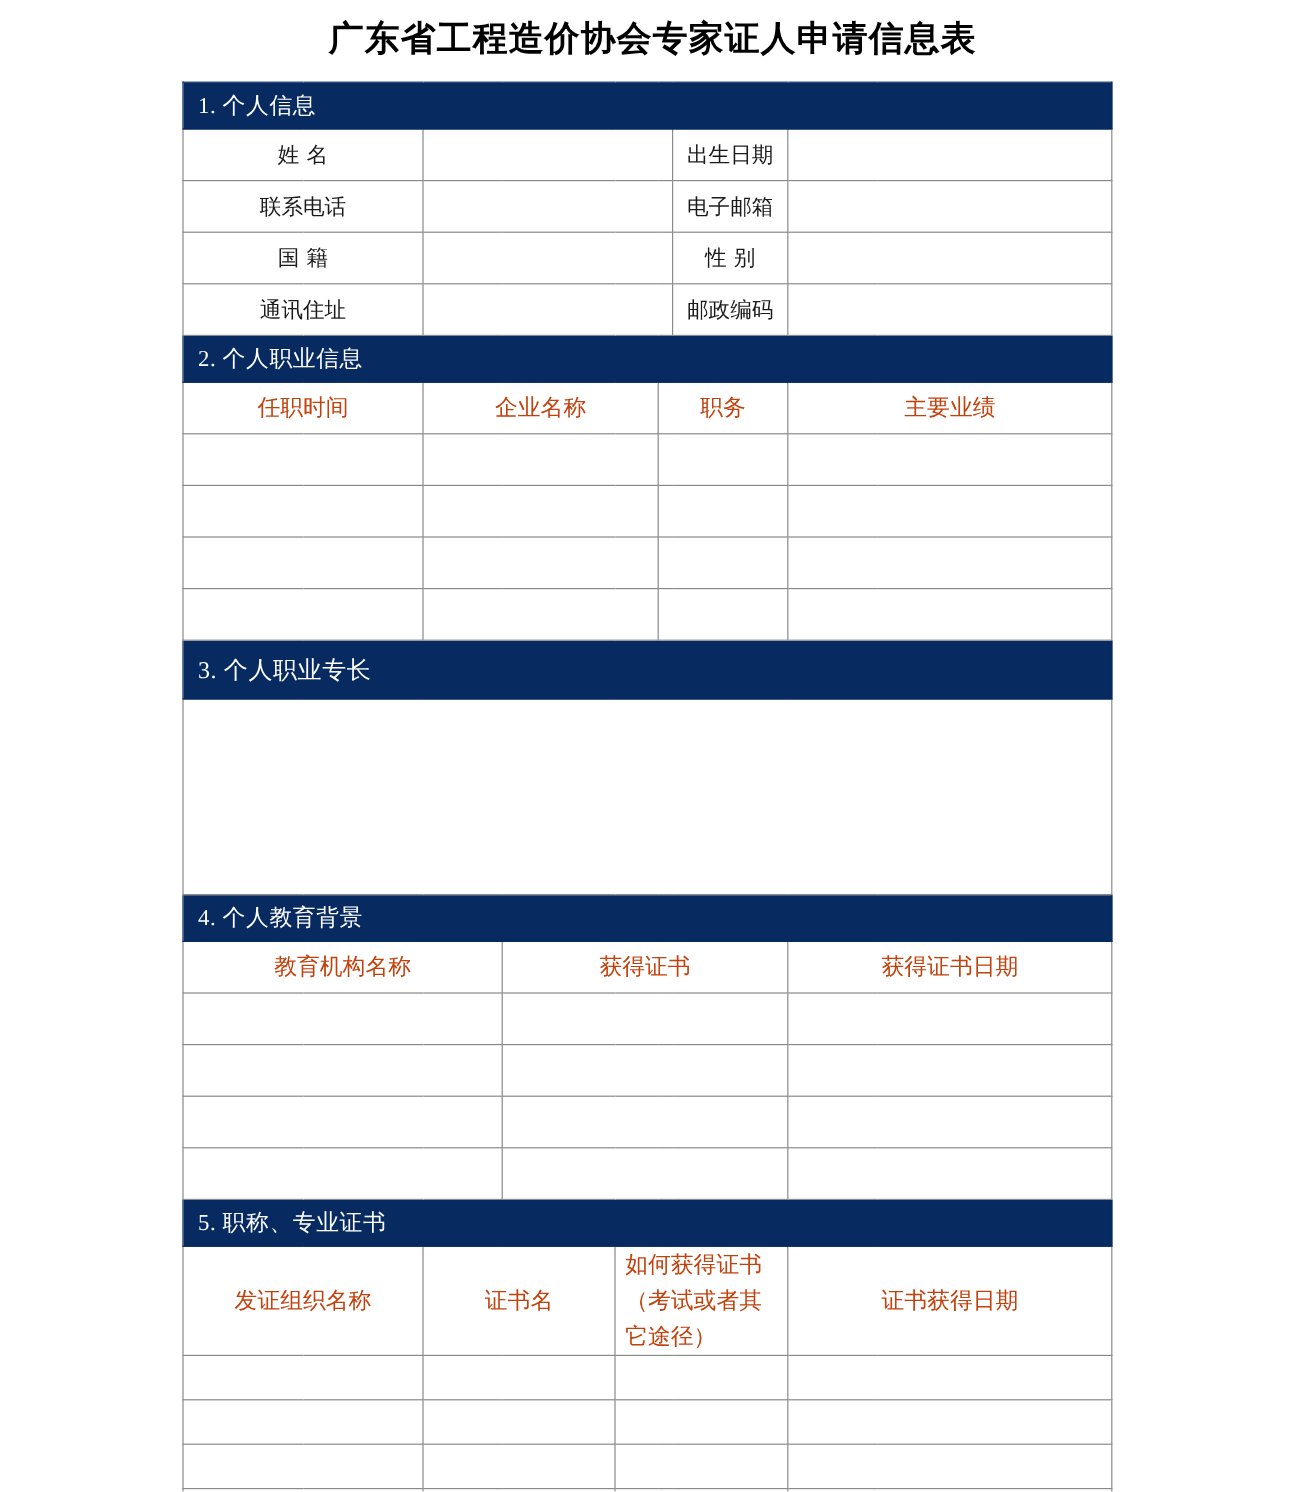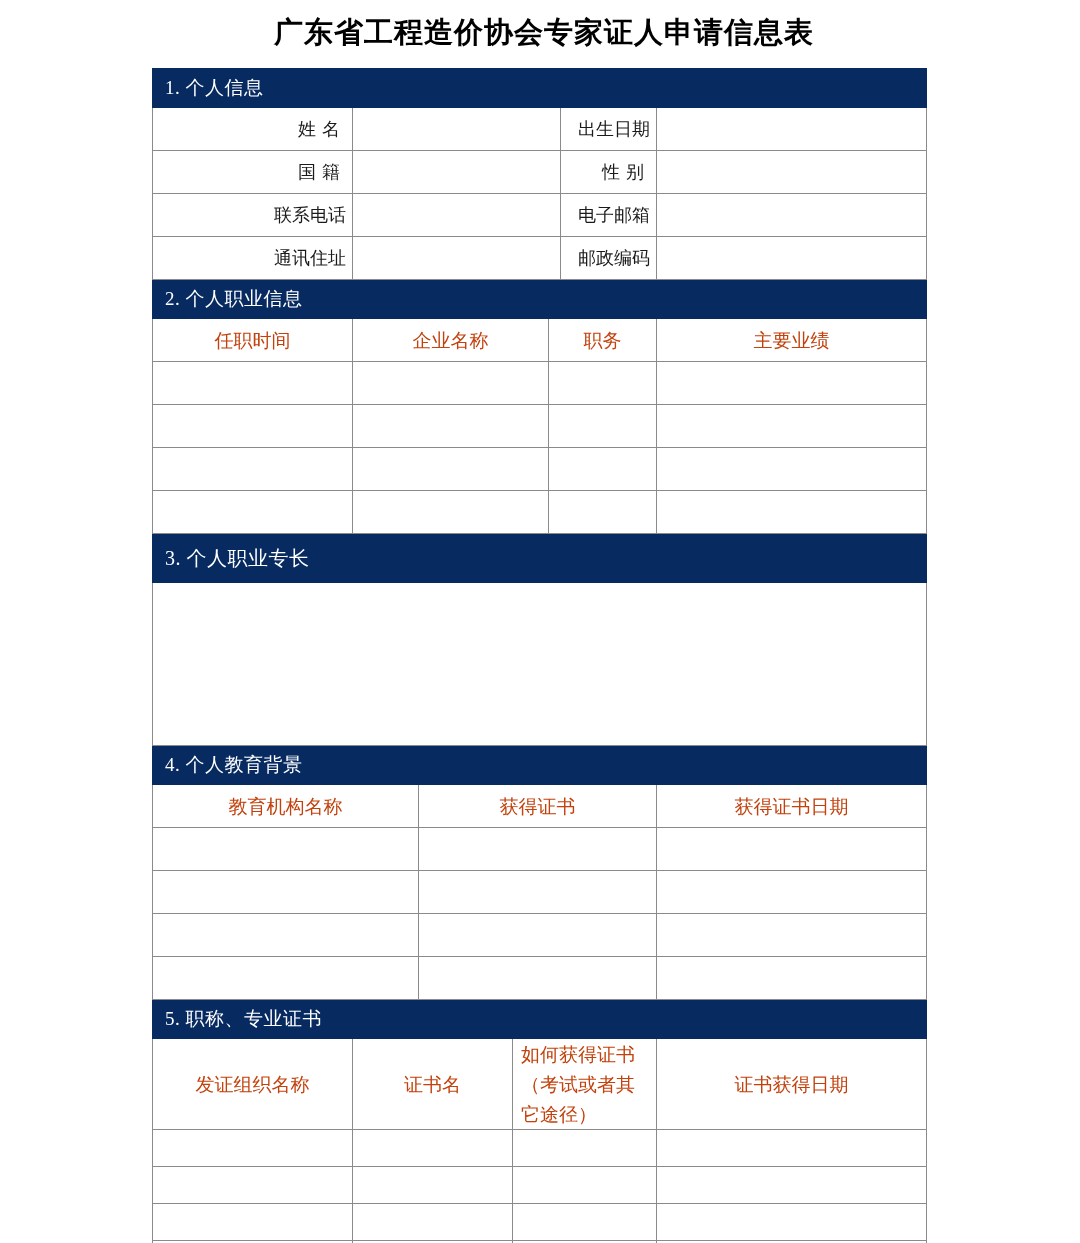--- a/index.html
+++ b/index.html
@@ -69,21 +69,21 @@
     vertical-align: middle;
   }
   td.section-head.tall {
     height: 48px;
     font-size: 20px;
   }
 
   
   td.label-cell {
     font-size: 18px;
-    text-align: right;
+    text-align: center;
     height: 42px;
     color: #1a1a1a;
     padding: 0 6px;
     white-space: nowrap;
   }
   td.label-cell.wide-space {
     letter-spacing: 6px;
     text-indent: 6px;
   }
   td.value-cell {
@@ -155,34 +155,34 @@
       </tr>
 
       <tr>
         <td class="label-cell wide-space" colspan="2">姓名</td>
         <td class="value-cell" colspan="4"></td>
         <td class="label-cell">出生日期</td>
         <td class="value-cell" colspan="2"></td>
       </tr>
 
       <tr>
+        <td class="label-cell" colspan="2">联系电话</td>
+        <td class="value-cell" colspan="4"></td>
+        <td class="label-cell">电子邮箱</td>
+        <td class="value-cell" colspan="2"></td>
+      </tr>
+
+      <tr>
         <td class="label-cell wide-space" colspan="2">国籍</td>
         <td class="value-cell" colspan="4"></td>
         <td class="label-cell wide-space">性别</td>
         <td class="value-cell" colspan="2"></td>
       </tr>
 
       <tr>
-        <td class="label-cell" colspan="2">联系电话</td>
-        <td class="value-cell" colspan="4"></td>
-        <td class="label-cell">电子邮箱</td>
-        <td class="value-cell" colspan="2"></td>
-      </tr>
-
-      <tr>
         <td class="label-cell" colspan="2">通讯住址</td>
         <td class="value-cell" colspan="4"></td>
         <td class="label-cell">邮政编码</td>
         <td class="value-cell" colspan="2"></td>
       </tr>
 
       <tr>
         <td class="section-head" colspan="9">2. 个人职业信息</td>
       </tr>
 

